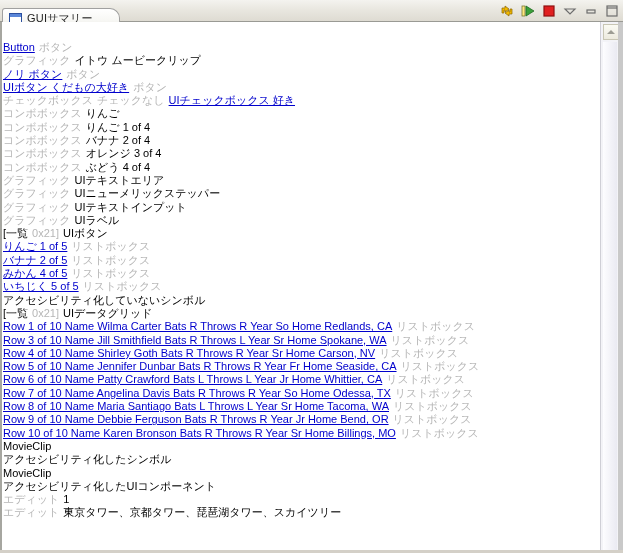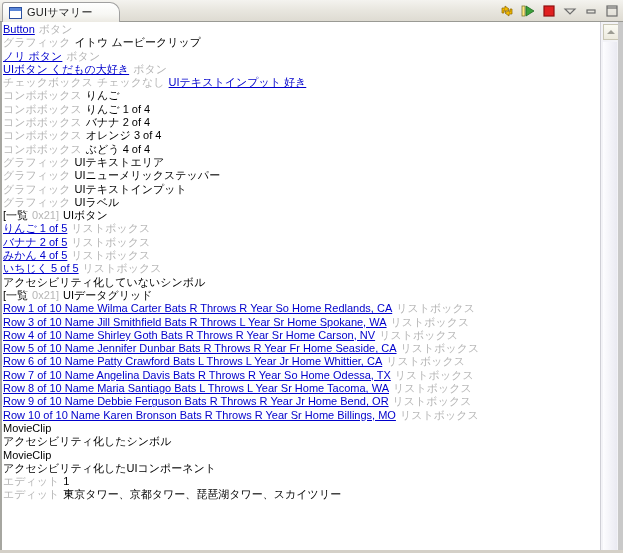--- a/index.html
+++ b/index.html
@@ -21,21 +21,21 @@
   
   .titlebar {
     position: relative;
     height: 22px;
     background: linear-gradient(to bottom, #f4f3ef 0%, #e9e7e0 45%, #dedbd2 100%);
     border-bottom: 1px solid #9a9a94;
     box-sizing: border-box;
   }
   .tab {
     position: absolute;
-    left: 2px; top: 2px;
+    left: 2px; top: 8px;
     height: 20px;
     display: flex;
     align-items: center;
     gap: 5px;
     padding: 0 26px 0 6px;
     background: linear-gradient(to bottom, #ffffff 0%, #f7f7f4 60%, #eceae3 100%);
     border: 1px solid #a0a0a0;
     border-bottom: none;
     border-radius: 3px 10px 0 0;
     box-sizing: border-box;
@@ -83,21 +83,21 @@
     background: #ffffff;
     border-left: 2px solid #a6a6a0;
     border-right: 0;
     box-sizing: border-box;
   }
   .list {
     position: absolute;
     left: 0; top: 0;
     right: 23px; bottom: 0;
     overflow: hidden;
-    padding: 1px 0 0 1px;
+    padding: 19px 0 0 1px;
     box-sizing: border-box;
   }
   .row {
     height: 13.3px;
     line-height: 13.3px;
     white-space: nowrap;
     font-size: 11px;
     overflow: hidden;
   }
   .seg { display: inline; }
@@ -207,21 +207,21 @@
     </div>
   </div>
 
   <div class="content">
 
     <div class="list" id="row-list">
         <div class="row"><span class="seg s-link">Button</span><span class="seg s-grey">ボタン</span></div>
         <div class="row"><span class="seg s-grey">グラフィック</span><span class="seg s-plain">イトウ  ムービークリップ</span></div>
         <div class="row"><span class="seg s-link">ノリ  ボタン</span><span class="seg s-grey">ボタン</span></div>
         <div class="row"><span class="seg s-link">UIボタン くだもの大好き</span><span class="seg s-grey">ボタン</span></div>
-        <div class="row"><span class="seg s-grey">チェックボックス</span><span class="seg s-grey">チェックなし</span><span class="seg s-link">UIテキストインプット 好き</span></div>
+        <div class="row"><span class="seg s-grey">チェックボックス</span><span class="seg s-grey">チェックなし</span><span class="seg s-link">UIチェックボックス 好き</span></div>
         <div class="row"><span class="seg s-grey">コンボボックス</span><span class="seg s-plain">りんご</span></div>
         <div class="row"><span class="seg s-grey">コンボボックス</span><span class="seg s-plain">りんご 1 of 4</span></div>
         <div class="row"><span class="seg s-grey">コンボボックス</span><span class="seg s-plain">バナナ 2 of 4</span></div>
         <div class="row"><span class="seg s-grey">コンボボックス</span><span class="seg s-plain">オレンジ 3 of 4</span></div>
         <div class="row"><span class="seg s-grey">コンボボックス</span><span class="seg s-plain">ぶどう 4 of 4</span></div>
         <div class="row"><span class="seg s-grey">グラフィック</span><span class="seg s-plain">UIテキストエリア</span></div>
         <div class="row"><span class="seg s-grey">グラフィック</span><span class="seg s-plain">UIニューメリックステッパー</span></div>
         <div class="row"><span class="seg s-grey">グラフィック</span><span class="seg s-plain">UIテキストインプット</span></div>
         <div class="row"><span class="seg s-grey">グラフィック</span><span class="seg s-plain">UIラベル</span></div>
         <div class="row"><span class="seg s-plain">[一覧</span><span class="seg s-grey">0x21]</span><span class="seg s-plain">UIボタン</span></div>

